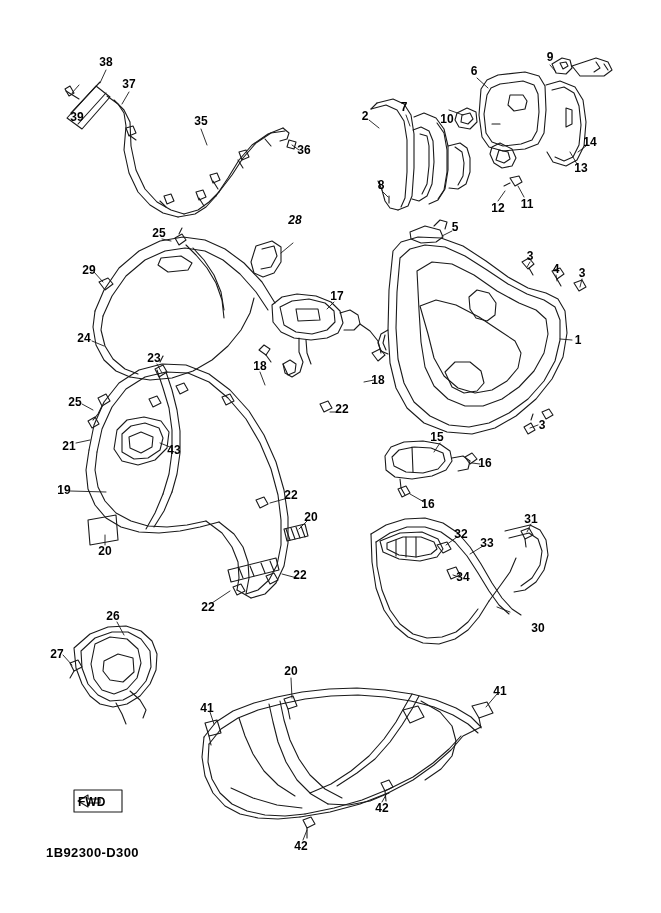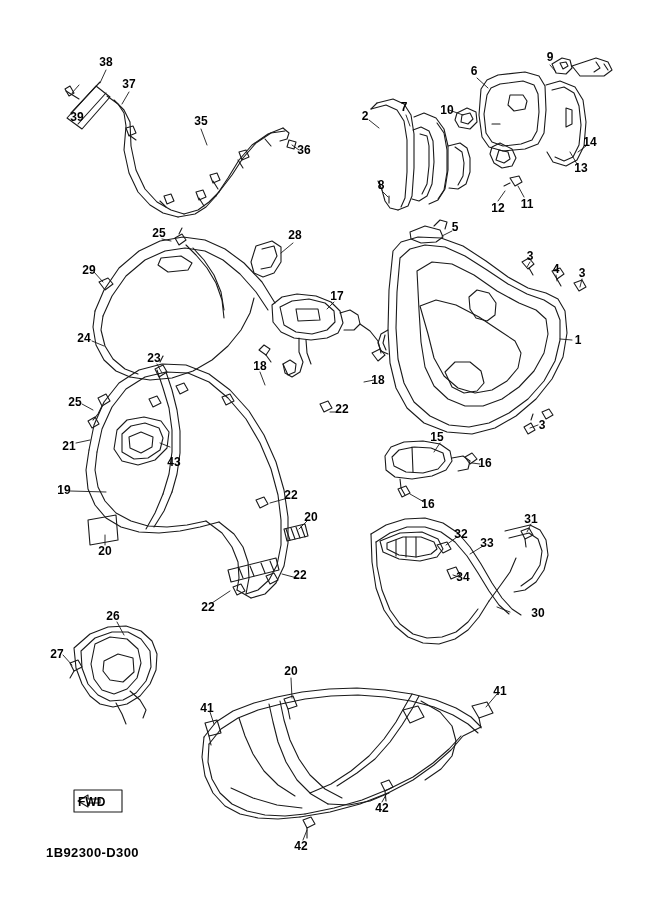--- a/index.html
+++ b/index.html
@@ -353,58 +353,58 @@
 
   <div id="callouts-layer">
       <div class="callout" style="left: 106px; top: 62px;">38</div>
       <div class="callout" style="left: 77px; top: 77px; margin-top: 40px;">39</div>
       <div class="callout" style="left: 129px; top: 84px;">37</div>
       <div class="callout" style="left: 201px; top: 121px;">35</div>
       <div class="callout" style="left: 304px; top: 150px;">36</div>
       <div class="callout" style="left: 550px; top: 57px;">9</div>
       <div class="callout" style="left: 474px; top: 71px;">6</div>
       <div class="callout" style="left: 404px; top: 107px;">7</div>
-      <div class="callout" style="left: 447px; top: 110px; text-align: center;">10</div>
+      <div class="callout" style="left: 447px; top: 119px; text-align: center;">10</div>
       <div class="callout" style="left: 365px; top: 116px;">2</div>
       <div class="callout" style="left: 590px; top: 142px;">14</div>
       <div class="callout" style="left: 581px; top: 168px;">13</div>
       <div class="callout" style="left: 381px; top: 185px;">8</div>
       <div class="callout" style="left: 498px; top: 208px;">12</div>
       <div class="callout" style="left: 527px; top: 204px;">11</div>
       <div class="callout" style="left: 455px; top: 227px;">5</div>
       <div class="callout" style="left: 530px; top: 256px;">3</div>
       <div class="callout" style="left: 556px; top: 269px;">4</div>
       <div class="callout" style="left: 582px; top: 273px;">3</div>
       <div class="callout" style="left: 159px; top: 233px;">25</div>
-      <div class="callout" style="left: 295px; top: 235px;">28</div>
+      <div class="callout" style="left: 295px; top: 220px; font-style: italic;">28</div>
       <div class="callout" style="left: 89px; top: 270px;">29</div>
       <div class="callout" style="left: 337px; top: 296px;">17</div>
       <div class="callout" style="left: 578px; top: 340px;">1</div>
       <div class="callout" style="left: 84px; top: 338px;">24</div>
       <div class="callout" style="left: 154px; top: 358px;">23</div>
       <div class="callout" style="left: 260px; top: 366px;">18</div>
       <div class="callout" style="left: 378px; top: 380px;">18</div>
       <div class="callout" style="left: 542px; top: 425px;">3</div>
       <div class="callout" style="left: 75px; top: 402px;">25</div>
       <div class="callout" style="left: 342px; top: 409px;">22</div>
       <div class="callout" style="left: 69px; top: 446px;">21</div>
-      <div class="callout" style="left: 174px; top: 462px;">43</div>
+      <div class="callout" style="left: 174px; top: 450px;">43</div>
       <div class="callout" style="left: 437px; top: 437px;">15</div>
       <div class="callout" style="left: 485px; top: 463px;">16</div>
       <div class="callout" style="left: 428px; top: 504px;">16</div>
       <div class="callout" style="left: 64px; top: 490px;">19</div>
       <div class="callout" style="left: 291px; top: 495px;">22</div>
       <div class="callout" style="left: 311px; top: 517px;">20</div>
       <div class="callout" style="left: 531px; top: 519px; text-align: center;">31</div>
       <div class="callout" style="left: 461px; top: 534px;">32</div>
       <div class="callout" style="left: 487px; top: 543px;">33</div>
       <div class="callout" style="left: 105px; top: 551px;">20</div>
       <div class="callout" style="left: 463px; top: 577px;">34</div>
       <div class="callout" style="left: 300px; top: 575px;">22</div>
-      <div class="callout" style="left: 514px; top: 613px; padding-left: 48px;">30</div>
+      <div class="callout" style="left: 514px; top: 628px; padding-left: 48px;">30</div>
       <div class="callout" style="left: 208px; top: 607px;">22</div>
       <div class="callout" style="left: 113px; top: 616px;">26</div>
       <div class="callout" style="left: 57px; top: 654px;">27</div>
       <div class="callout" style="left: 291px; top: 671px;">20</div>
       <div class="callout" style="left: 207px; top: 708px;">41</div>
       <div class="callout" style="left: 500px; top: 691px;">41</div>
       <div class="callout" style="left: 382px; top: 808px;">42</div>
       <div class="callout" style="left: 301px; top: 846px;">42</div>
     </div>
 

